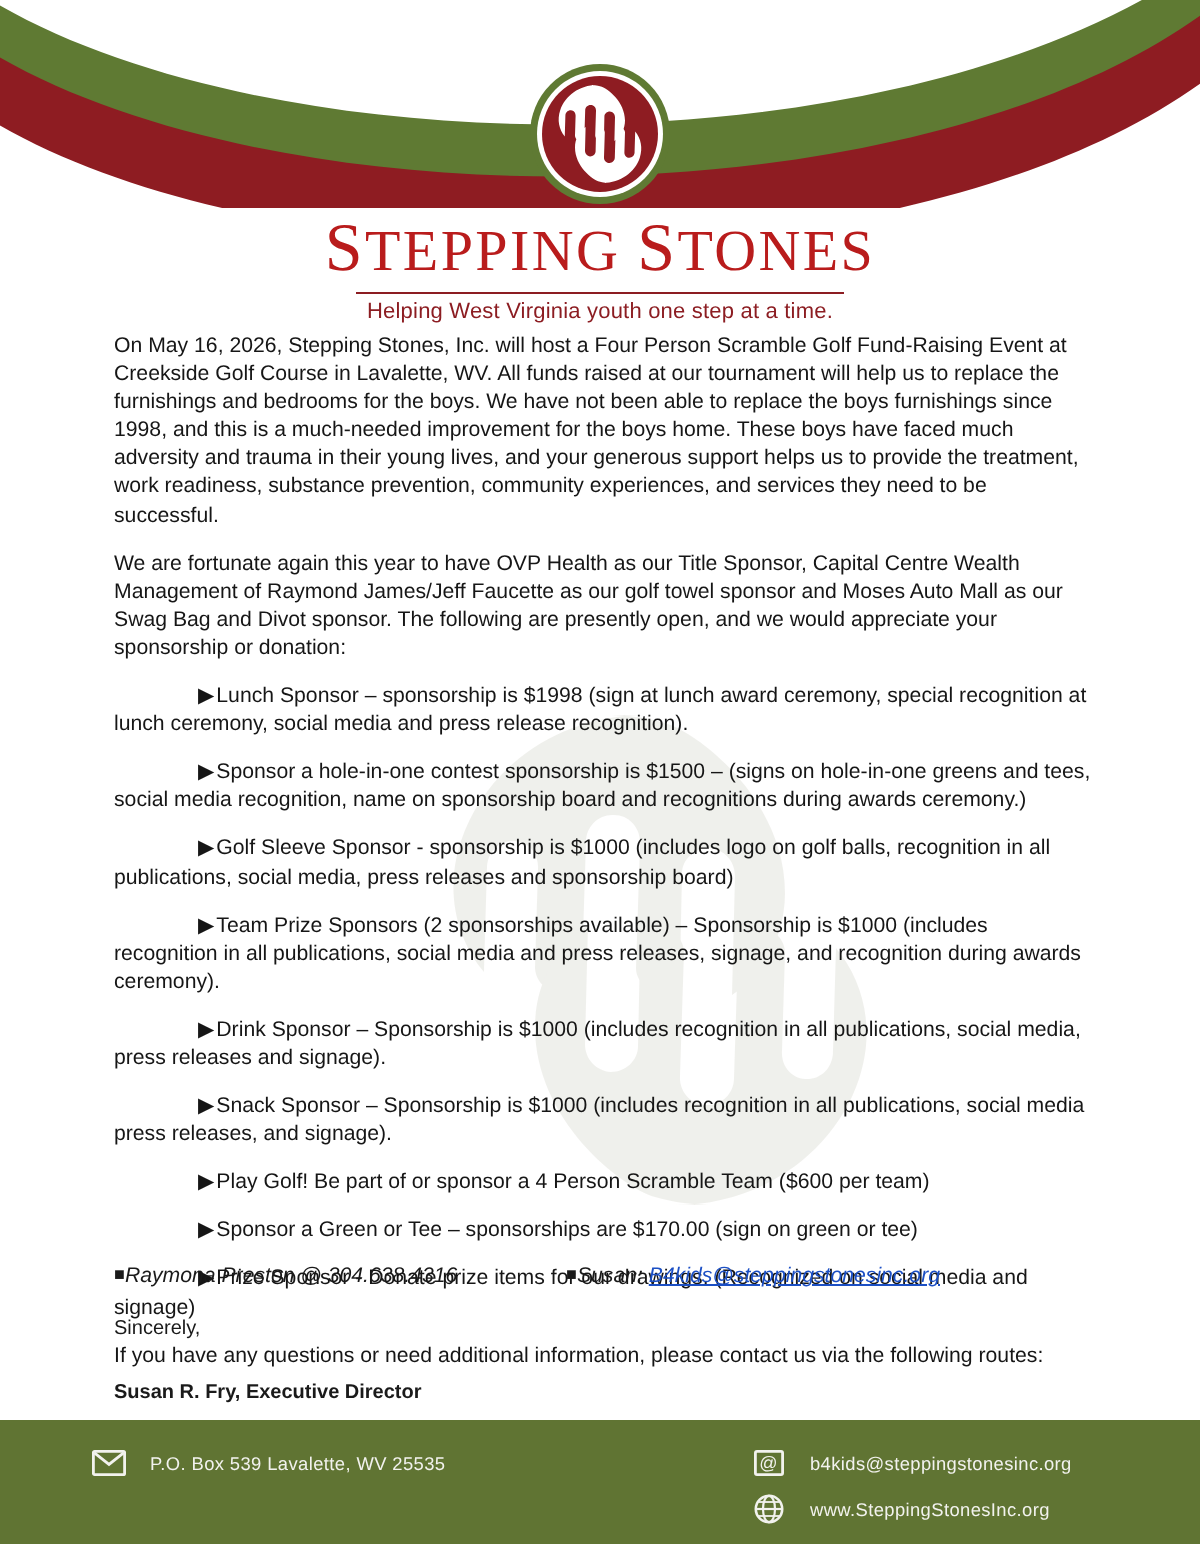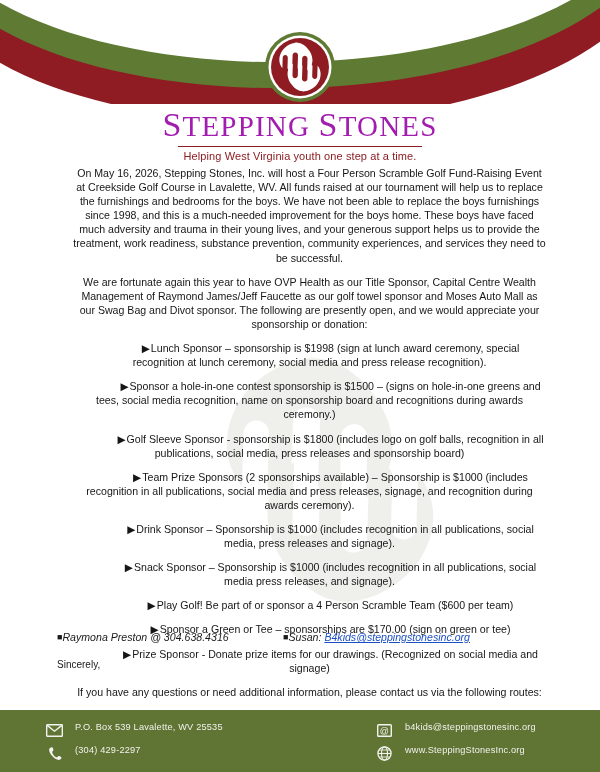--- a/index.html
+++ b/index.html
@@ -39,21 +39,21 @@
   
   #brand-block {
     position: absolute;
     top: 108px;
     left: 0;
     width: 600px;
     text-align: center;
   }
   #brand-name {
     font-family: "Liberation Serif", serif;
-    color: #a21caf;
+    color: #b91c1c;
     font-size: 29px;
     letter-spacing: 1.2px;
     line-height: 1;
     white-space: nowrap;
   }
   #brand-name .cap { font-size: 34px; }
   #brand-rule {
     width: 244px;
     height: 1px;
     background: #8c1d22;
@@ -86,22 +86,21 @@
     left: 57px;
     top: 166px;
     width: 489px;
     z-index: 2;
     font-size: 10.6px;
     line-height: 14.1px;
     color: #161616;
     text-align: left;
   }
   #letter-body p {
-    margin: 0 0 10px 16px;
-    text-align: center;
+    margin: 0 0 10px 0;
   }
   .bullet-line {
     margin: 0;
     text-indent: 42px;
   }
   .bullet-line .tri { letter-spacing: 1px; }
   .noindent { text-indent: 0; }
 
   
   #contact-rows {
@@ -150,21 +149,21 @@
     top: 12px;
     font-family: "Liberation Sans", sans-serif;
     color: #f2f2ee;
     font-size: 9.2px;
     letter-spacing: 0.2px;
   }
   #footer-col-left { left: 46px; }
   #footer-col-right { left: 376px; }
   .footer-item {
     display: flex;
-    align-items: flex-start;
+    align-items: center;
     height: 19px;
     margin-bottom: 4px;
   }
   .footer-icon {
     width: 17px;
     height: 17px;
     margin-right: 12px;
     flex: 0 0 17px;
     display: flex;
     align-items: center;
@@ -218,60 +217,53 @@
     </g>
   </svg>
 </div>
 
 <div id="letter-body">
   <p>On May 16, 2026, Stepping Stones, Inc. will host a Four Person Scramble Golf Fund-Raising Event at Creekside Golf Course in Lavalette, WV. All funds raised at our tournament will help us to replace the furnishings and bedrooms for the boys.  We have not been able to replace the boys furnishings since 1998, and this is a much-needed improvement for the boys home. These boys have faced much adversity and trauma in their young lives, and your generous support helps us to provide the treatment, work readiness, substance prevention, community experiences, and services they need to be successful.</p>
   <p>We are fortunate again this year to have OVP Health as our Title Sponsor, Capital Centre Wealth Management of Raymond James/Jeff Faucette as our golf towel sponsor and Moses Auto Mall as our Swag Bag and Divot sponsor. The following are presently open, and we would appreciate your sponsorship or donation:</p>
 
   <p class="bullet-line"><span class="tri">▶</span><span>Lunch Sponsor – sponsorship is $1998 (sign at lunch award ceremony, special recognition at lunch ceremony, social media and press release recognition).</span></p>
   <p class="bullet-line"><span class="tri">▶</span><span>Sponsor a hole-in-one contest  sponsorship is $1500 – (signs on hole-in-one greens and tees, social media recognition, name on sponsorship board and recognitions during awards ceremony.)</span></p>
-  <p class="bullet-line"><span class="tri">▶</span><span>Golf Sleeve Sponsor - sponsorship is $1800 (includes logo on golf balls, recognition in all publications, social media, press releases and sponsorship board)</span></p>
+  <p class="bullet-line"><span class="tri">▶</span><span>Golf Sleeve Sponsor - sponsorship is $1000 (includes logo on golf balls, recognition in all publications, social media, press releases and sponsorship board)</span></p>
   <p class="bullet-line"><span class="tri">▶</span><span>Team Prize Sponsors (2 sponsorships available) – Sponsorship is $1000 (includes recognition in all publications, social media and press releases, signage, and recognition during awards ceremony).</span></p>
   <p class="bullet-line"><span class="tri">▶</span><span>Drink Sponsor – Sponsorship is $1000 (includes recognition in all publications, social media, press releases and signage).</span></p>
   <p class="bullet-line"><span class="tri">▶</span><span>Snack Sponsor – Sponsorship is $1000 (includes recognition in all publications, social media press releases, and signage).</span></p>
   <p class="bullet-line"><span class="tri">▶</span><span>Play Golf! Be part of or sponsor a 4 Person Scramble Team ($600 per team)</span></p>
   <p class="bullet-line"><span class="tri">▶</span><span>Sponsor a Green or Tee – sponsorships are $170.00 (sign on green or tee)</span></p>
   <p class="bullet-line"><span class="tri">▶</span><span>Prize Sponsor - Donate prize items for our drawings. (Recognized on social media and signage)</span></p>
 
   <p class="bullet-line noindent">If you have any questions or need additional information, please contact us via the following routes:</p>
 </div>
 
 <div id="contact-rows">
   <div class="contact-row">
     <span class="contact-left"><span class="sq">■</span><span>Raymona Preston @ 304.638.4316</span></span>
     <span class="contact-right"><span class="sq">■</span><span>Susan: </span><a class="link" href="#">B4kids@steppingstonesinc.org</a></span>
   </div>
 </div>
 
 <div id="signoff">
   <p class="sincerely">Sincerely,</p>
+  <p class="signer">Susan R. Fry, Executive Director</p>
 </div>
 
 <div id="footer-bar">
   <div class="footer-col" id="footer-col-left">
     <div class="footer-item">
       <span class="footer-icon">
         <svg width="17" height="13" viewBox="0 0 17 13">
             <rect x="0.7" y="0.7" width="15.6" height="11.6" rx="0.6" fill="none" stroke="#f2f2ee" stroke-width="1.4"></rect>
             <path d="M1.2 1.4 L8.5 7.2 L15.8 1.4" fill="none" stroke="#f2f2ee" stroke-width="1.4"></path>
           </svg>
       </span>
       <span class="footer-text">P.O. Box 539 Lavalette, WV 25535</span>
-    </div>
-    <div class="footer-item">
-      <span class="footer-icon">
-        <svg width="15" height="15" viewBox="0 0 15 15">
-            <path d="M4.6 1.2c1 0 1.3.6 1.5 1.4.2.9.5 1.6.1 2.1-.3.4-.9.6-1 1.1-.2.9.8 2.6 1.7 3.6.9 1 2.4 2 3.2 1.8.5-.1.7-.7 1.1-1 .5-.4 1.2-.1 2 .2.8.3 1.3.7 1.2 1.6-.1 1-1.4 1.9-2.6 1.9-2.2 0-4.8-1.8-6.6-3.8C3.4 8.1 1.9 5.6 2.1 3.6 2.2 2.3 3.4 1.2 4.6 1.2z" fill="#f2f2ee"></path>
-          </svg>
-      </span>
-      <span class="footer-text">(304) 429-2297</span>
     </div>
   </div>
 
   <div class="footer-col" id="footer-col-right">
     <div class="footer-item">
       <span class="footer-icon">
         <svg width="15" height="13" viewBox="0 0 15 13">
             <rect x="0.7" y="0.7" width="13.6" height="11.6" rx="0.8" fill="none" stroke="#f2f2ee" stroke-width="1.4"></rect>
             <text x="7.3" y="9.6" font-family="Liberation Sans, sans-serif" font-size="9" fill="#f2f2ee" text-anchor="middle">@</text>
           </svg>

